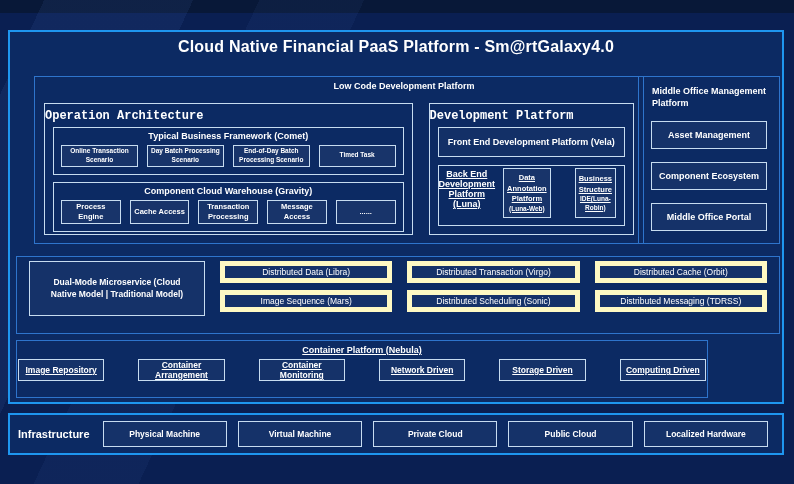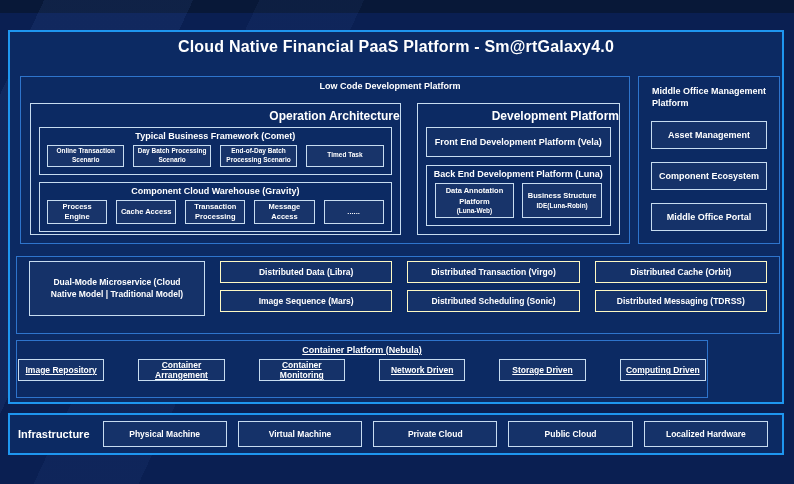--- a/index.html
+++ b/index.html
@@ -33,47 +33,47 @@
     position: absolute; top: 6px; left: 0; width: 100%;
     text-align: center; font-size: 16px; font-weight: bold; letter-spacing: .2px;
   }
   .section {
     position: absolute;
     border: 1px solid #2e74cc;
   }
   .section-label {
     text-align: center; font-size: 9px; font-weight: bold; padding-top: 4px;
   }
-  .lc { left: 10px; top: 44px; width: 610px; height: 168px; }
+  .lc { left: 24px; top: 44px; width: 610px; height: 168px; }
   .lc > .section-label { padding-left: 130px; }
   .lc-row {
     position: absolute; left: 9px; right: 9px; top: 26px; bottom: 8px;
     display: flex; gap: 9px;
   }
   .panel-light { border: 1px solid #c7dcf0; }
   .op-arch { flex: 1.83; display: flex; flex-direction: column; }
-  .big-title { font-size: 12px; font-weight: bold; text-align: right; margin: 5px 0 4px; }
+  .big-title { font-size: 12px; font-weight: bold; text-align: left; margin: 5px 0 4px; font-family: Liberation Mono, monospace; }
   .sub-box { flex: 1; margin: 0 8px 7px; display: flex; flex-direction: column; }
   .sub-label { font-size: 9px; font-weight: bold; text-align: center; padding: 3px 0 2px; }
   .chip-row { flex: 1; display: flex; gap: 9px; margin: 2px 7px 7px; align-items: stretch; }
   .chip {
     flex: 1; border: 1px solid #c7dcf0; background: rgba(255,255,255,0.05);
     display: flex; align-items: center; justify-content: center; text-align: center;
     font-size: 6.5px; font-weight: bold; line-height: 1.35; padding: 1px 2px;
   }
   .chip.g { font-size: 7.5px; }
   .dev-plat { flex: 1; display: flex; flex-direction: column; margin-left: 7px; }
   .front-end {
     margin: 0 8px 8px; height: 30px; flex: none;
     display: flex; align-items: center; justify-content: center;
     font-size: 9px; font-weight: bold; text-align: left; padding: 0 4px;
     background: rgba(255,255,255,0.03);
   }
-  .back-end { flex: 1; margin: 0 8px 8px; display: flex; flex-direction: column; }
-  .be-row { flex: 1; display: flex; gap: 8px; margin: 2px 8px 7px; }
+  .back-end { flex: 1; margin: 0 8px 8px; display: flex; flex-direction: row; text-decoration: underline; }
+  .be-row { flex: 1; display: flex; gap: 24px; margin: 2px 8px 7px; }
   .be-chip {
     flex: 1; border: 1px solid #c7dcf0; background: rgba(255,255,255,0.05);
     display: flex; flex-direction: column; align-items: center; justify-content: center;
     text-align: center; padding: 2px 3px;
   }
   .be-name { font-size: 7.5px; font-weight: bold; line-height: 1.4; }
   .be-code { font-size: 6.5px; font-weight: bold; line-height: 1.3; }
   .mo { left: 628px; top: 44px; width: 142px; height: 168px; }
   .mo-label { font-size: 9px; font-weight: bold; line-height: 1.35; padding: 8px 10px 0 13px; }
   .mo-items { display: flex; flex-direction: column; gap: 13px; margin: 12px 12px 0; }
@@ -86,23 +86,23 @@
   .dist-grid {
     display: grid; grid-template-columns: 176px 1fr 1fr 1fr;
     column-gap: 15px; row-gap: 4px; margin: 4px 12px 8px;
   }
   .dual-mode {
     grid-row: 1 / 3; border: 1px solid #c7dcf0; background: rgba(255,255,255,0.04);
     display: flex; align-items: center; justify-content: center; text-align: center;
     font-size: 8.5px; font-weight: bold; line-height: 1.45; padding: 14px 12px;
   }
   .dist-box {
-    height: 22px; border: 1px solid #fef9c3; background: rgba(255,255,255,0.04);
-    display: flex; align-items: center; justify-content: center;
-    font-size: 8.5px; font-weight: bold; text-align: center;
+    height: 22px; border: 5px solid #fef9c3; background: rgba(255,255,255,0.04);
+    display: flex; align-items: center; justify-content: center;
+    font-size: 8.5px; font-weight: normal; text-align: center;
   }
   .cp { left: 6px; top: 308px; width: 692px; height: 58px; text-decoration: underline; }
   .cp-row { display: flex; gap: 34px; margin: 4px 1px 8px; }
   .cp-box {
     flex: 1; height: 22px; border: 1px solid #c7dcf0; background: rgba(255,255,255,0.04);
     display: flex; align-items: center; justify-content: center;
     font-size: 8.5px; font-weight: bold; text-align: center;
   }
   .infra {
     position: absolute; left: 8px; top: 413px; width: 776px; height: 42px;

